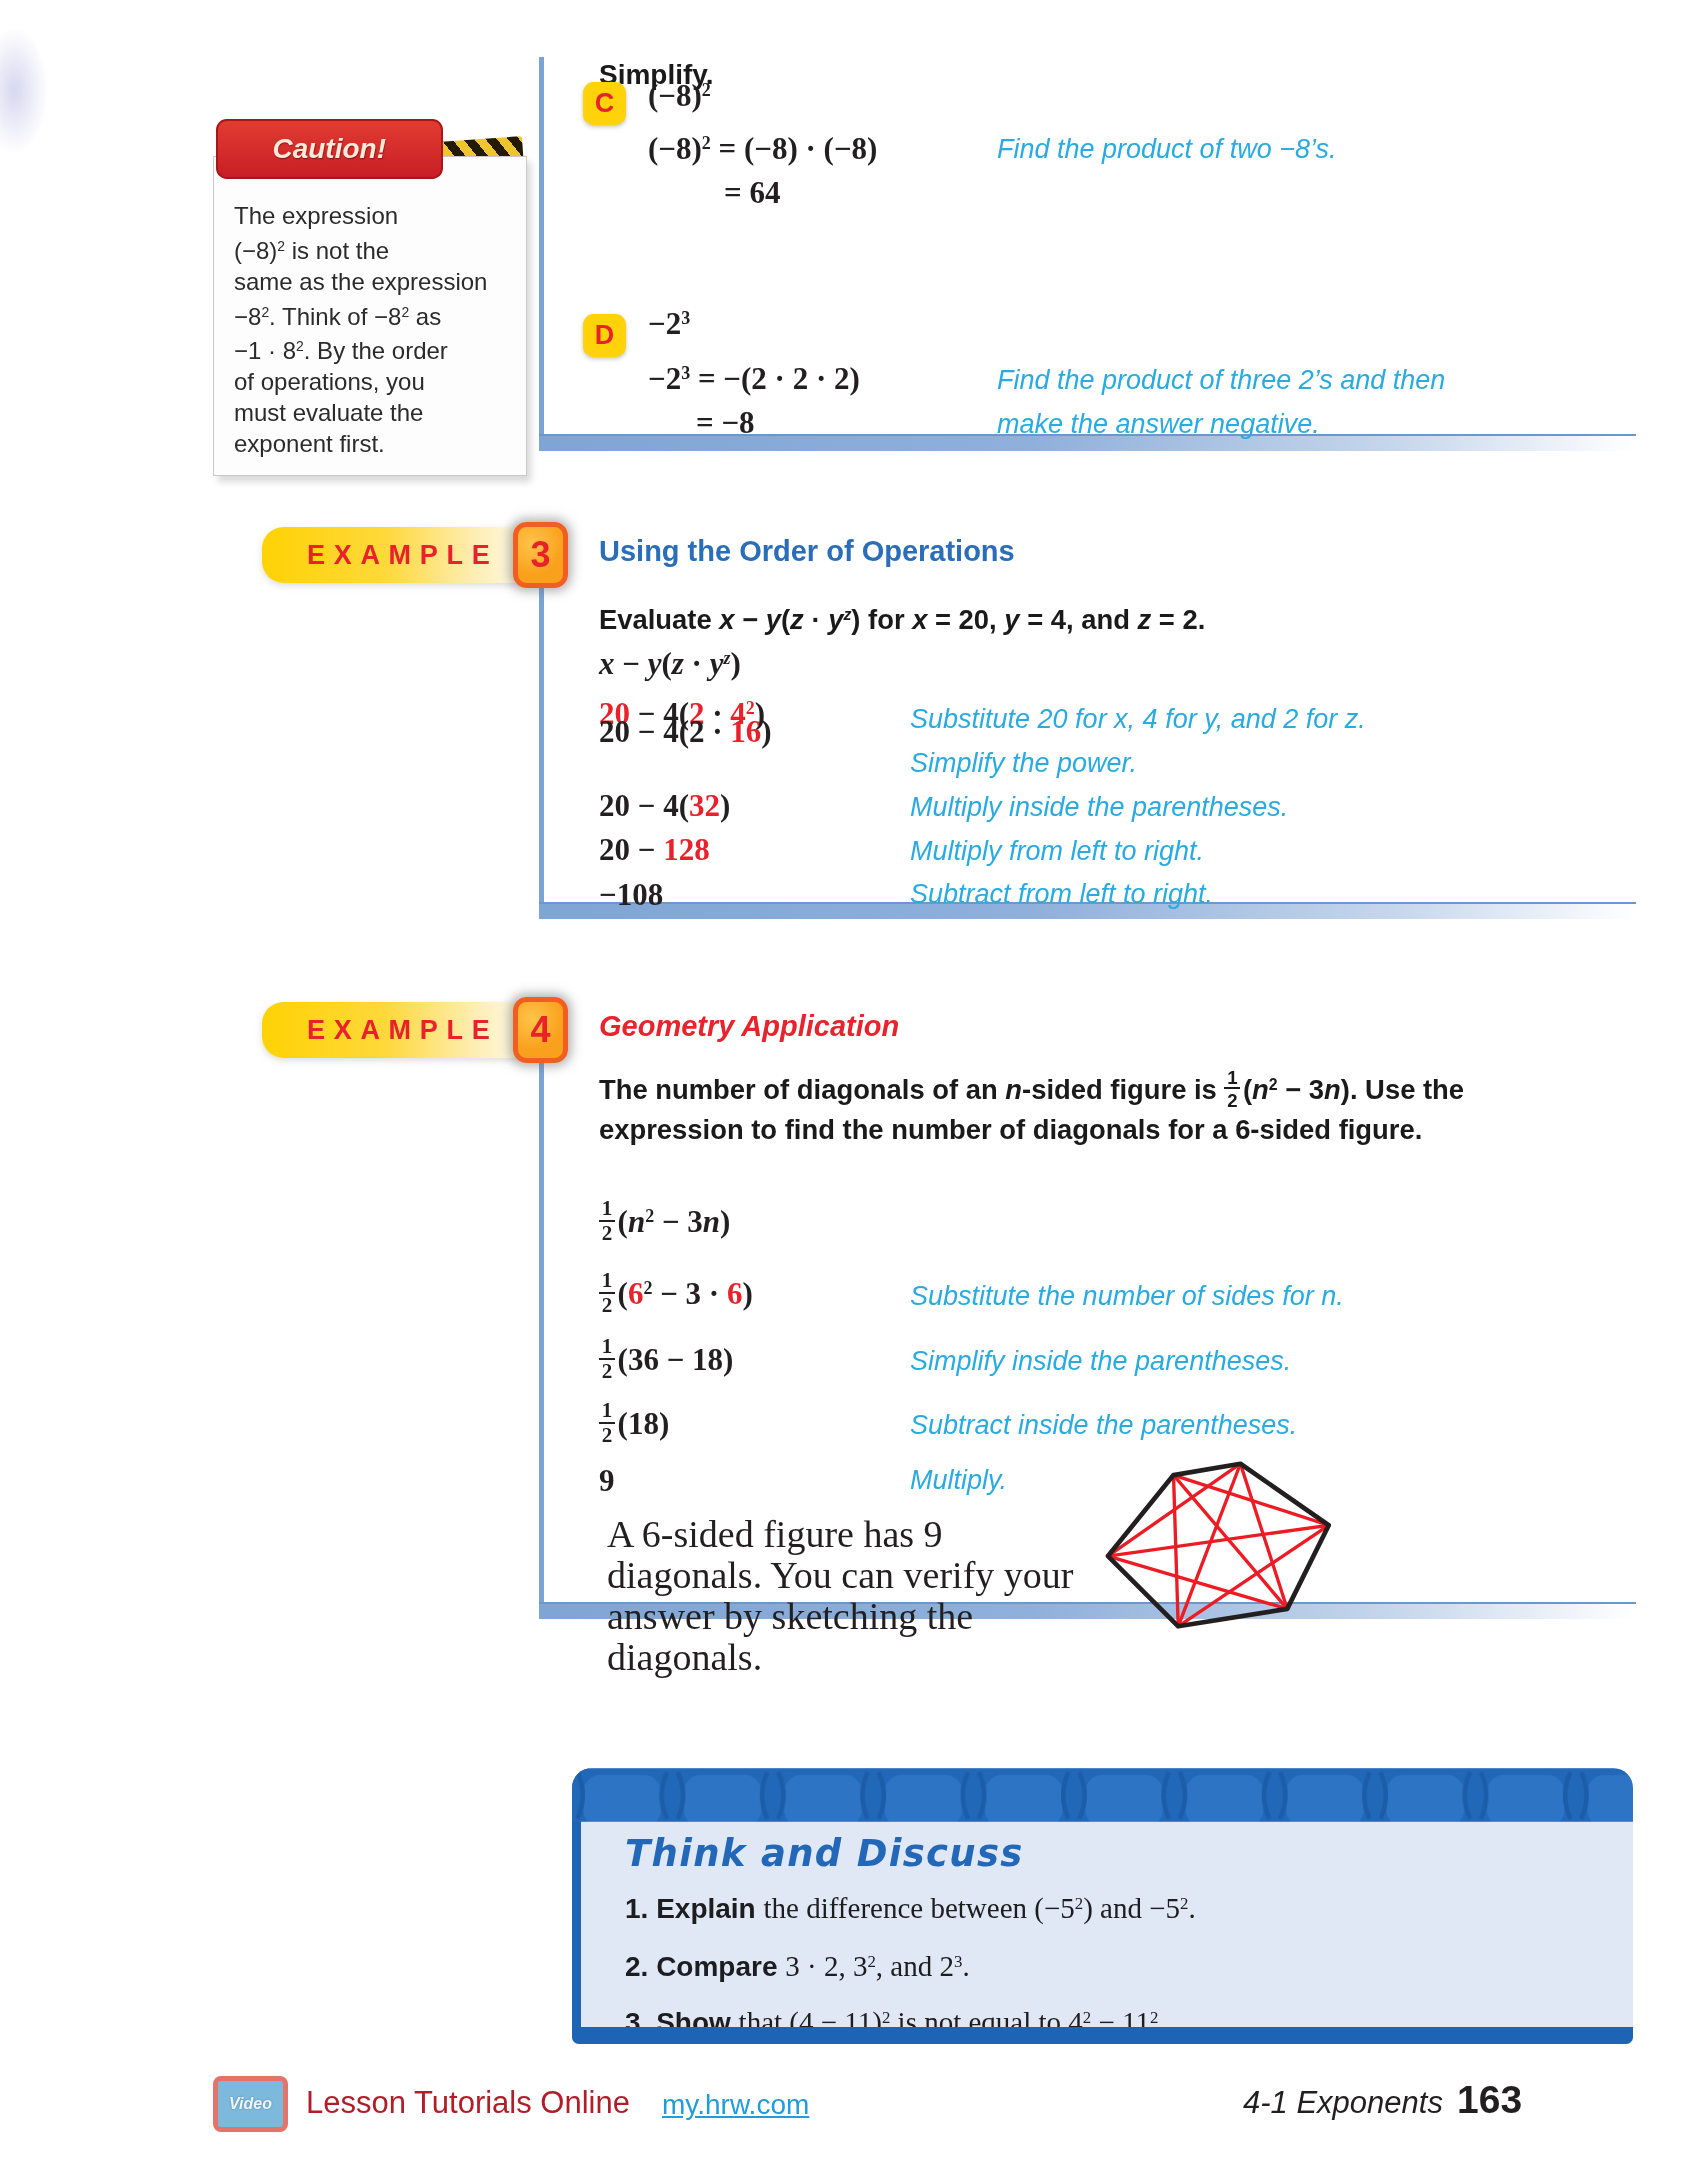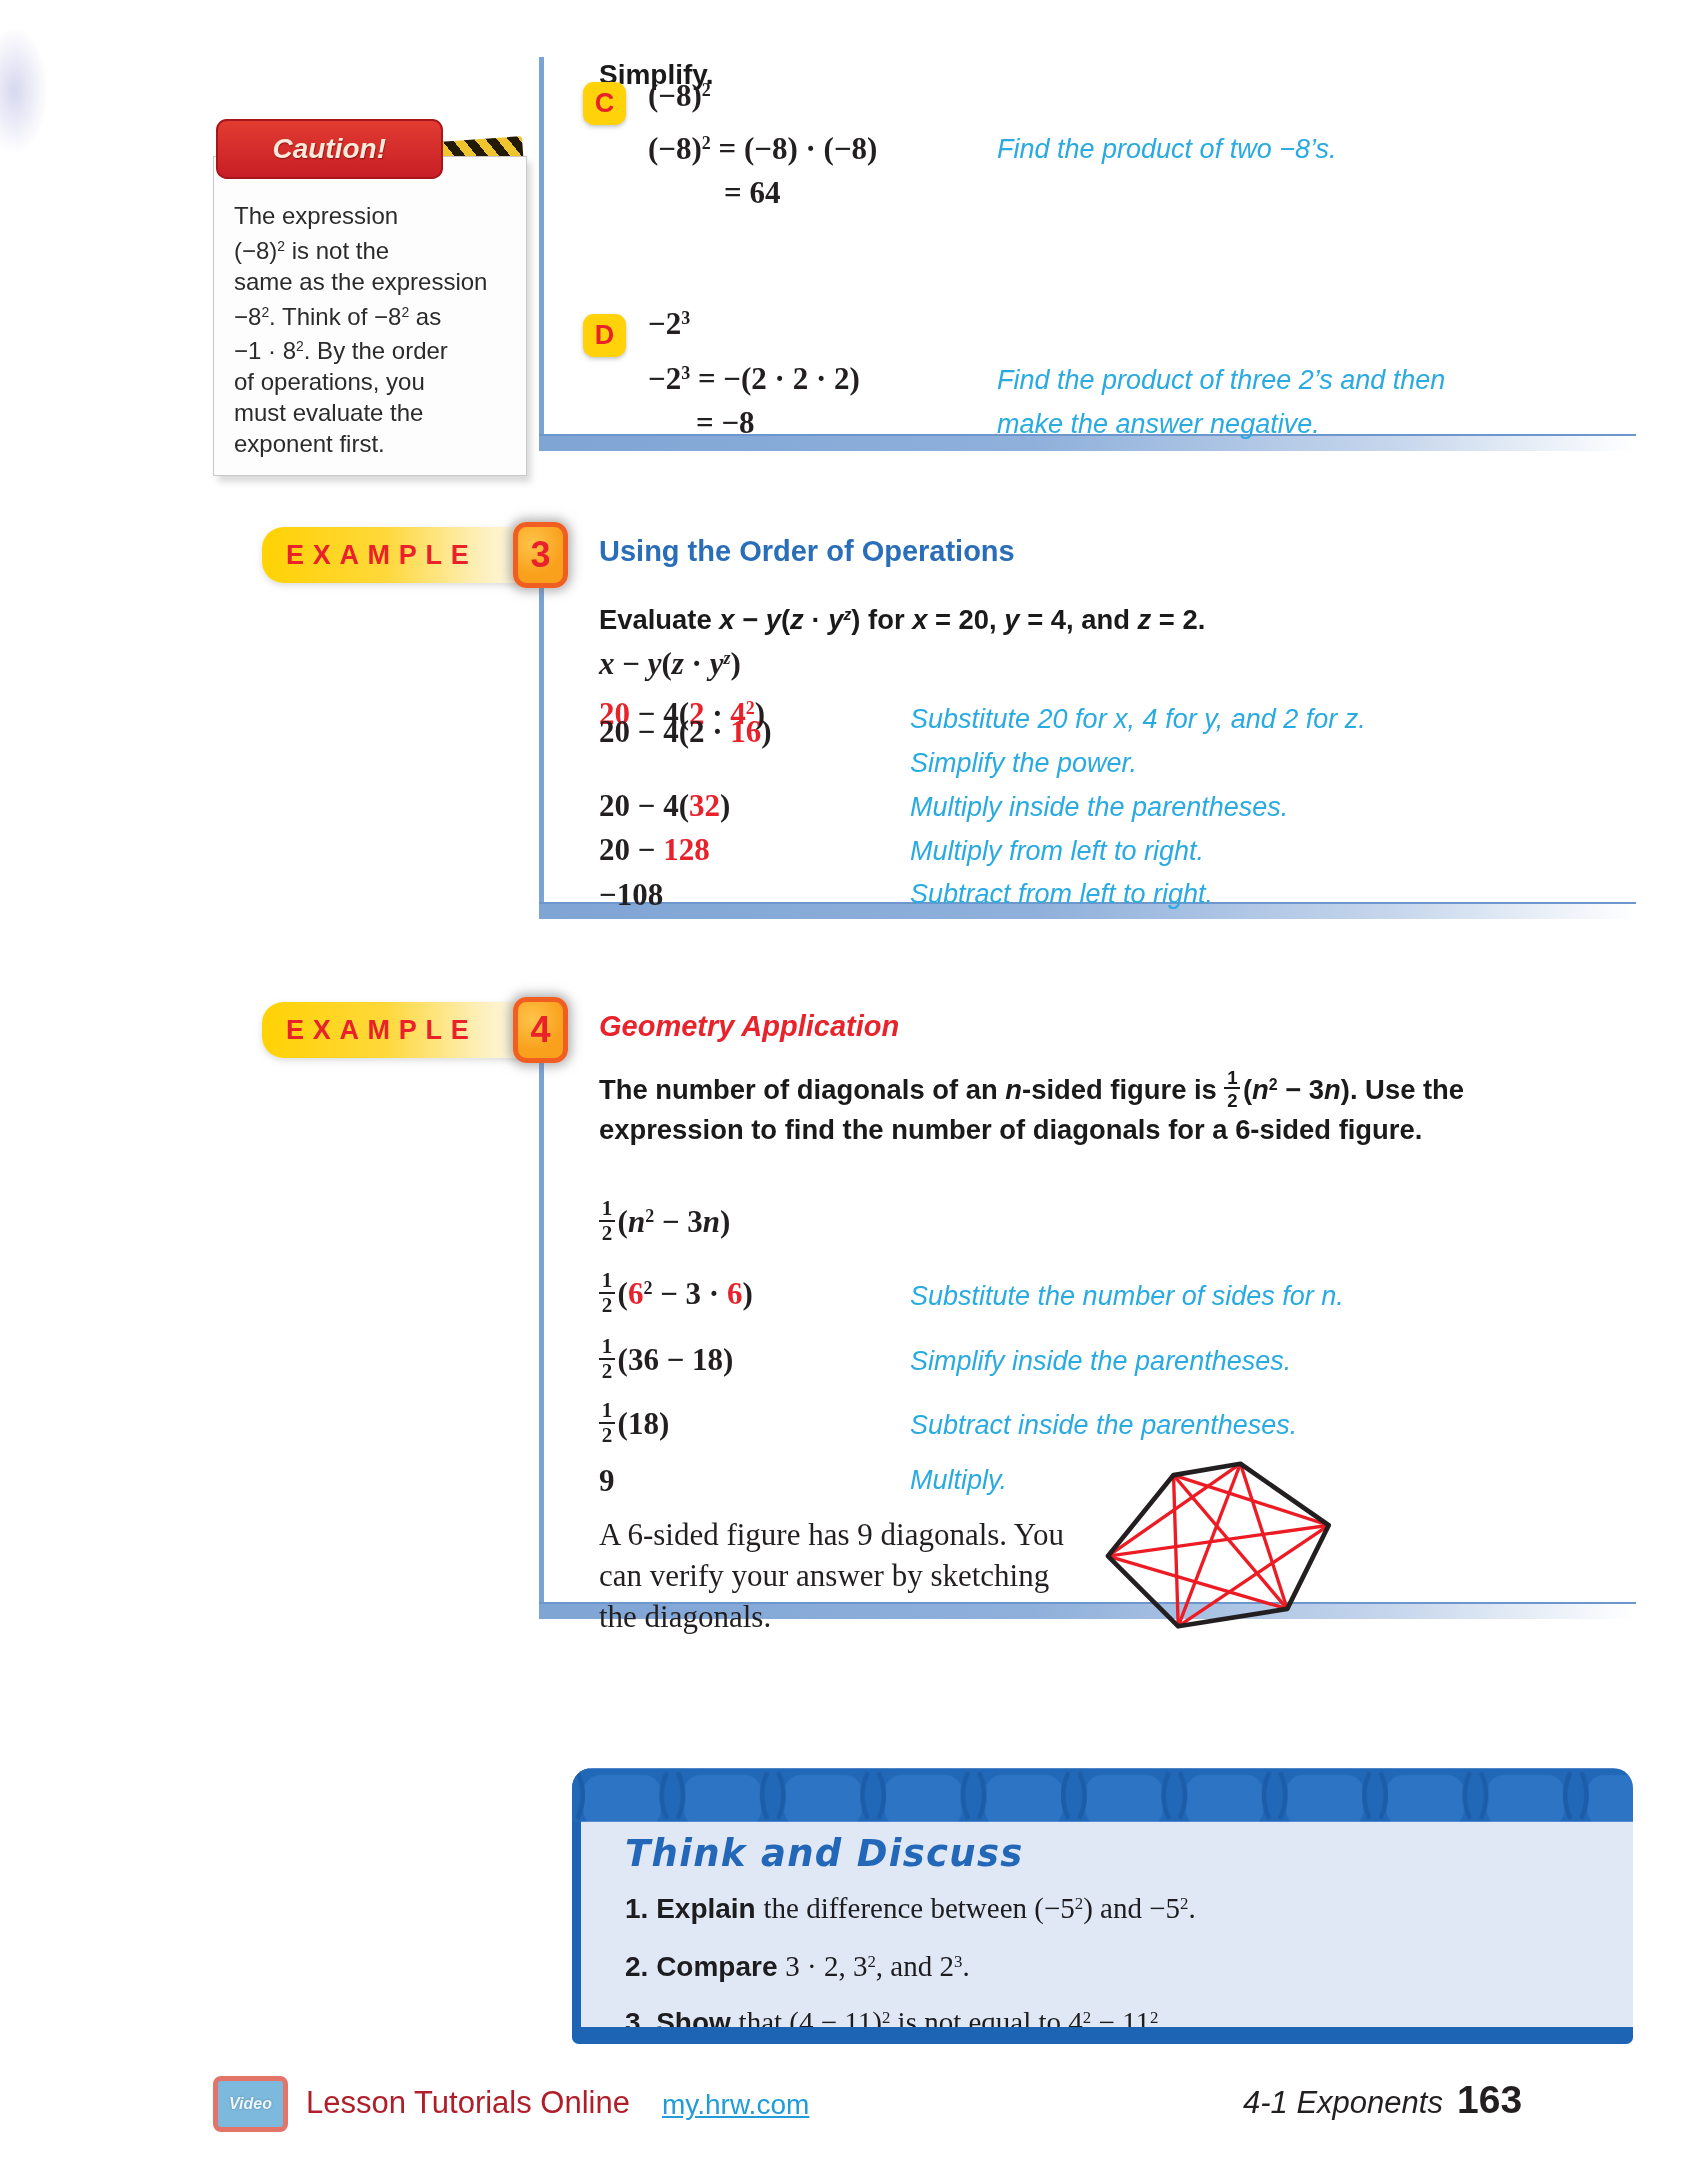--- a/index.html
+++ b/index.html
@@ -28,21 +28,21 @@
     font-size:24px;line-height:31px;color:#2b2b2b;}
 
   
   .vline{width:4.7px;background:#7ba3d6;}
   .hbar{height:14.7px;border-top:2px solid #6d97cc;
     background:linear-gradient(to right,#7fa5d5 0%,#8fb0db 45%,#c6d6ec 78%,#ffffff 100%);}
 
   .ex-tab{width:274px;height:56px;border-radius:21.4px;
     background:linear-gradient(to right,#ffd204 0%,#ffd83a 45%,#fdeeb4 78%,#fffdf6 100%);
     display:flex;align-items:center;box-shadow:0 2.7px 6.7px rgba(190,190,190,.5);}
-  .ex-tab span{padding-left:24px;color:#e8212b;font-weight:bold;font-size:27px;letter-spacing:8.7px;}
+  .ex-tab span{padding-left:45px;color:#e8212b;font-weight:bold;font-size:27px;letter-spacing:8.7px;}
   .ex-badge{width:55px;height:66px;border-radius:13.4px;
     background:radial-gradient(circle at 32% 30%,#ffc44a,#f9a11d 62%);
     border:5.4px solid #f05e22;box-sizing:border-box;
     display:flex;align-items:center;justify-content:center;
     color:#e8212b;font-weight:bold;font-size:36px;
     box-shadow:0 0 10.7px 3.3px rgba(110,110,110,.55);z-index:2;}
 
   .mini-badge{width:43px;height:43px;border-radius:10.7px;background:#ffd20a;
     display:flex;align-items:center;justify-content:center;
     color:#e8212b;font-weight:bold;font-size:27px;
@@ -58,21 +58,21 @@
 
   .mred{color:#e8212b;}
   .msup{font-size:.58em;vertical-align:.55em;}
   .mit{font-style:italic;}
   .mbold{font-weight:bold;}
   .msans{font-family:"Liberation Sans",sans-serif;font-size:.95em;}
   .frac{display:inline-block;vertical-align:-.42em;text-align:center;line-height:1.02;font-size:.68em;margin-right:2.7px;}
   .frac .num{display:block;border-bottom:2px solid currentColor;padding:0 2.7px 0.7px;}
   .frac .den{display:block;padding-top:1.3px;}
 
-  .serif-par{font-family:"Liberation Serif",serif;font-size:31px;line-height:41px;color:#231f20;}
+  .serif-par{font-family:"Liberation Serif",serif;font-size:38px;line-height:41px;color:#231f20;margin-left:8px;}
 
   
   .think{left:572px;top:1768px;width:1061px;height:260px;background:#e0e8f6;
     border-radius:20px 20px 0 0;border-left:9.4px solid #1d64b4;box-sizing:border-box;}
   .think-head{position:absolute;left:-9.4px;top:0;right:0;height:54px;border-radius:20px 20px 0 0;overflow:hidden;}
   .think-bottom{left:572px;top:2027px;width:1061px;height:17.4px;background:#1d64b4;border-radius:0 0 6.7px 6.7px;}
   .think-title{position:absolute;left:44px;top:64px;color:#2267b8;font-weight:bold;font-style:italic;
     font-size:37px;letter-spacing:1.3px;font-family:"DejaVu Sans",sans-serif;}
   .think-item{position:absolute;left:44px;font-family:"Liberation Serif",serif;font-size:29px;color:#1d1d1f;white-space:nowrap;}
   .think-item .msans{font-size:28px;}

